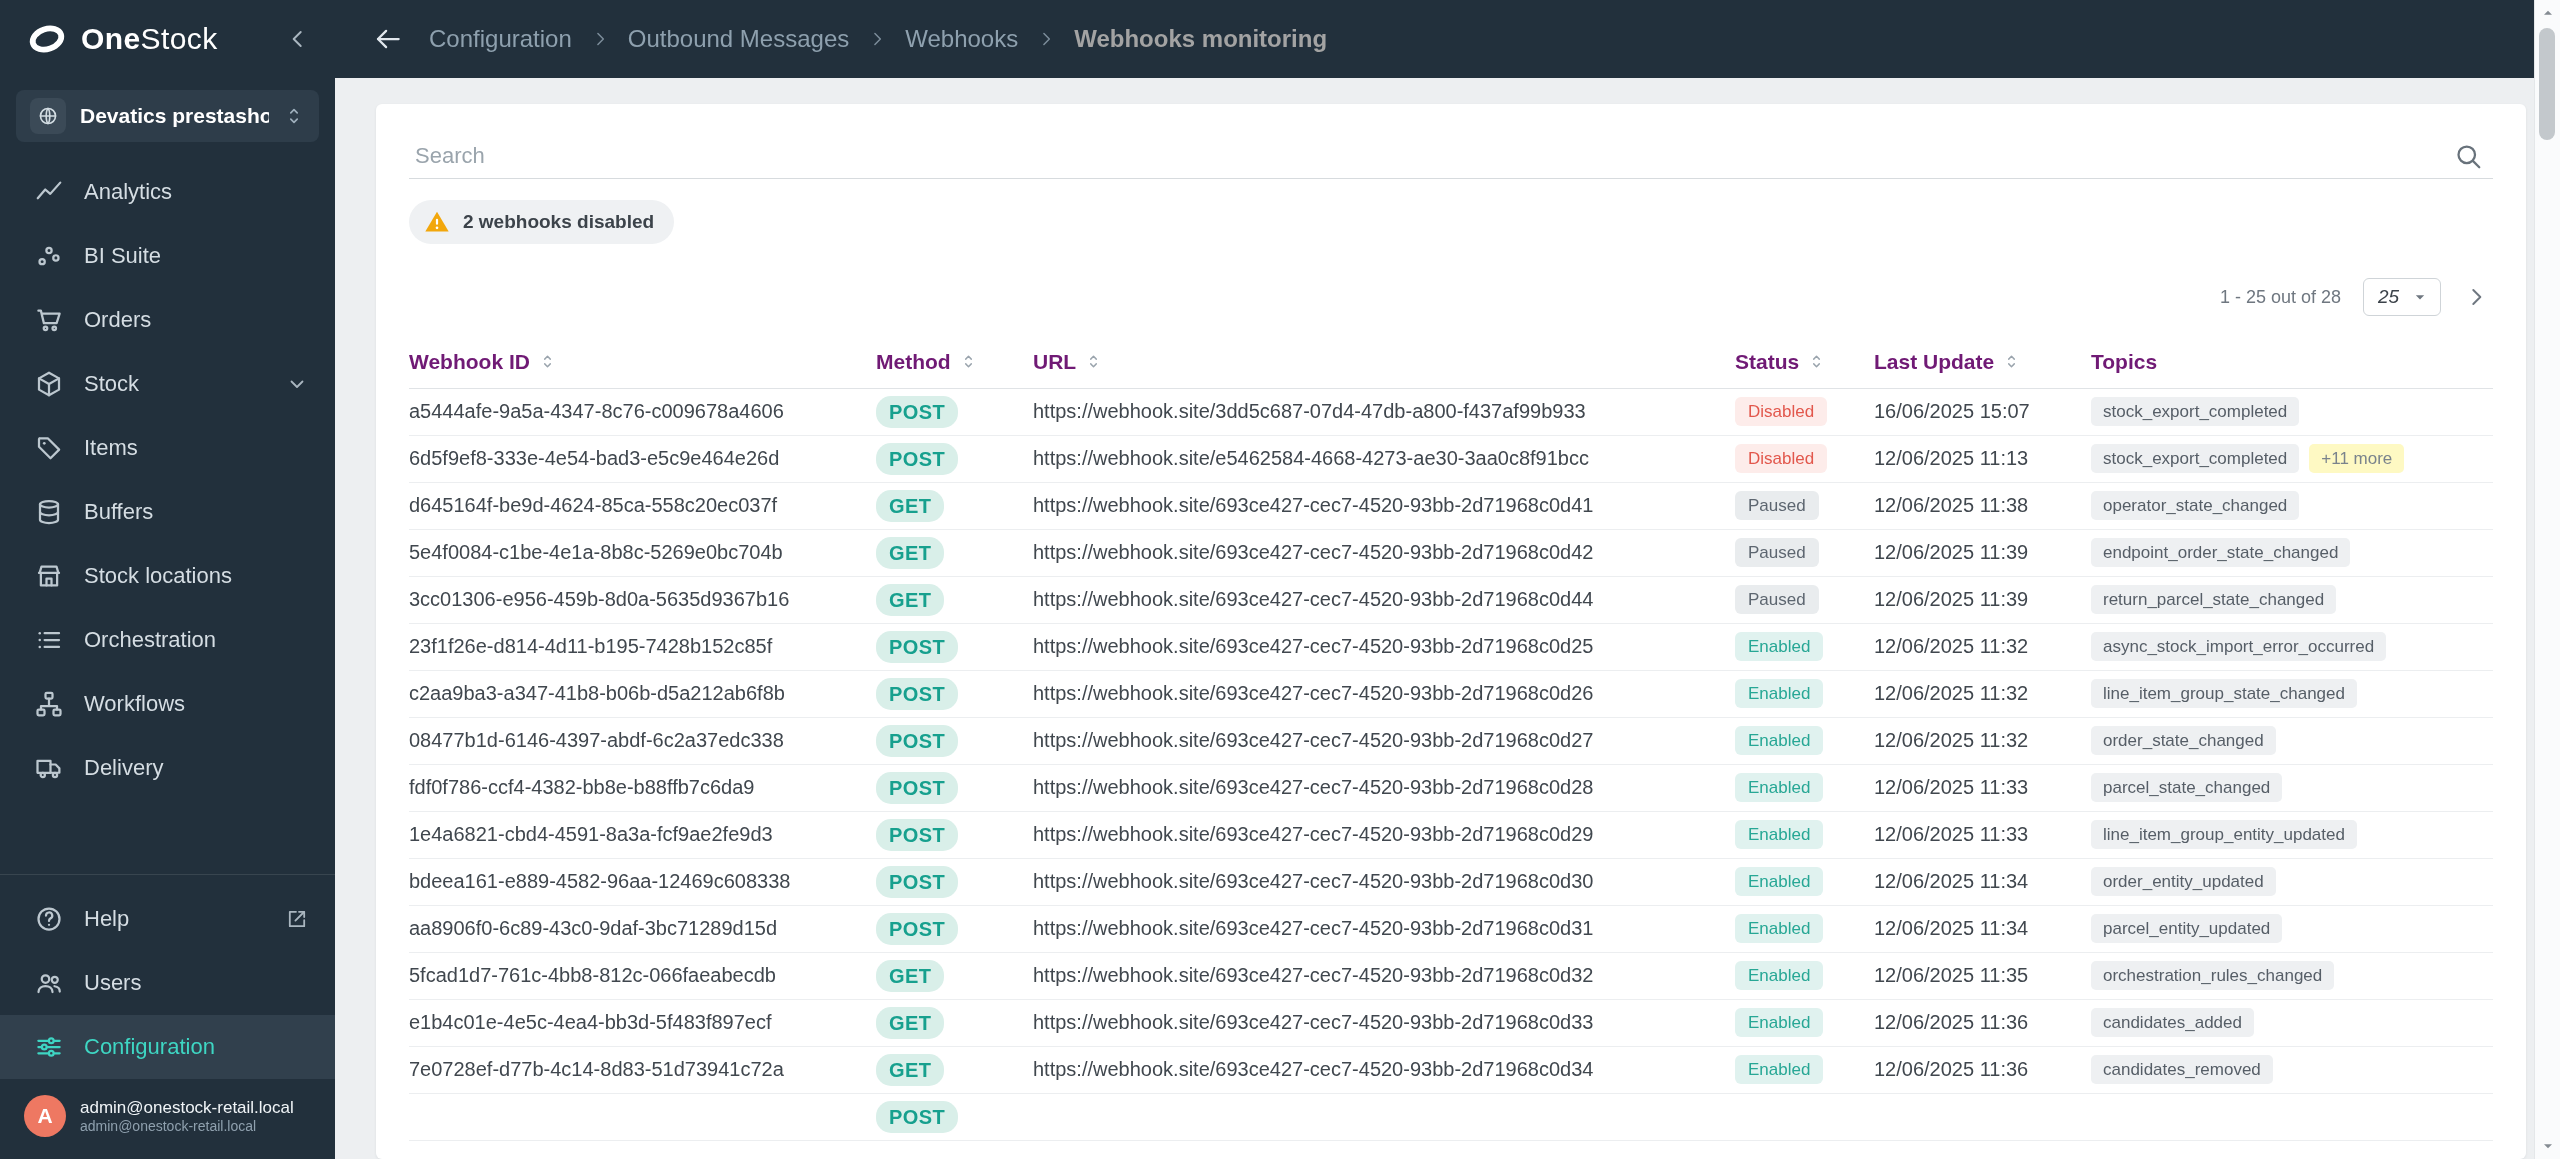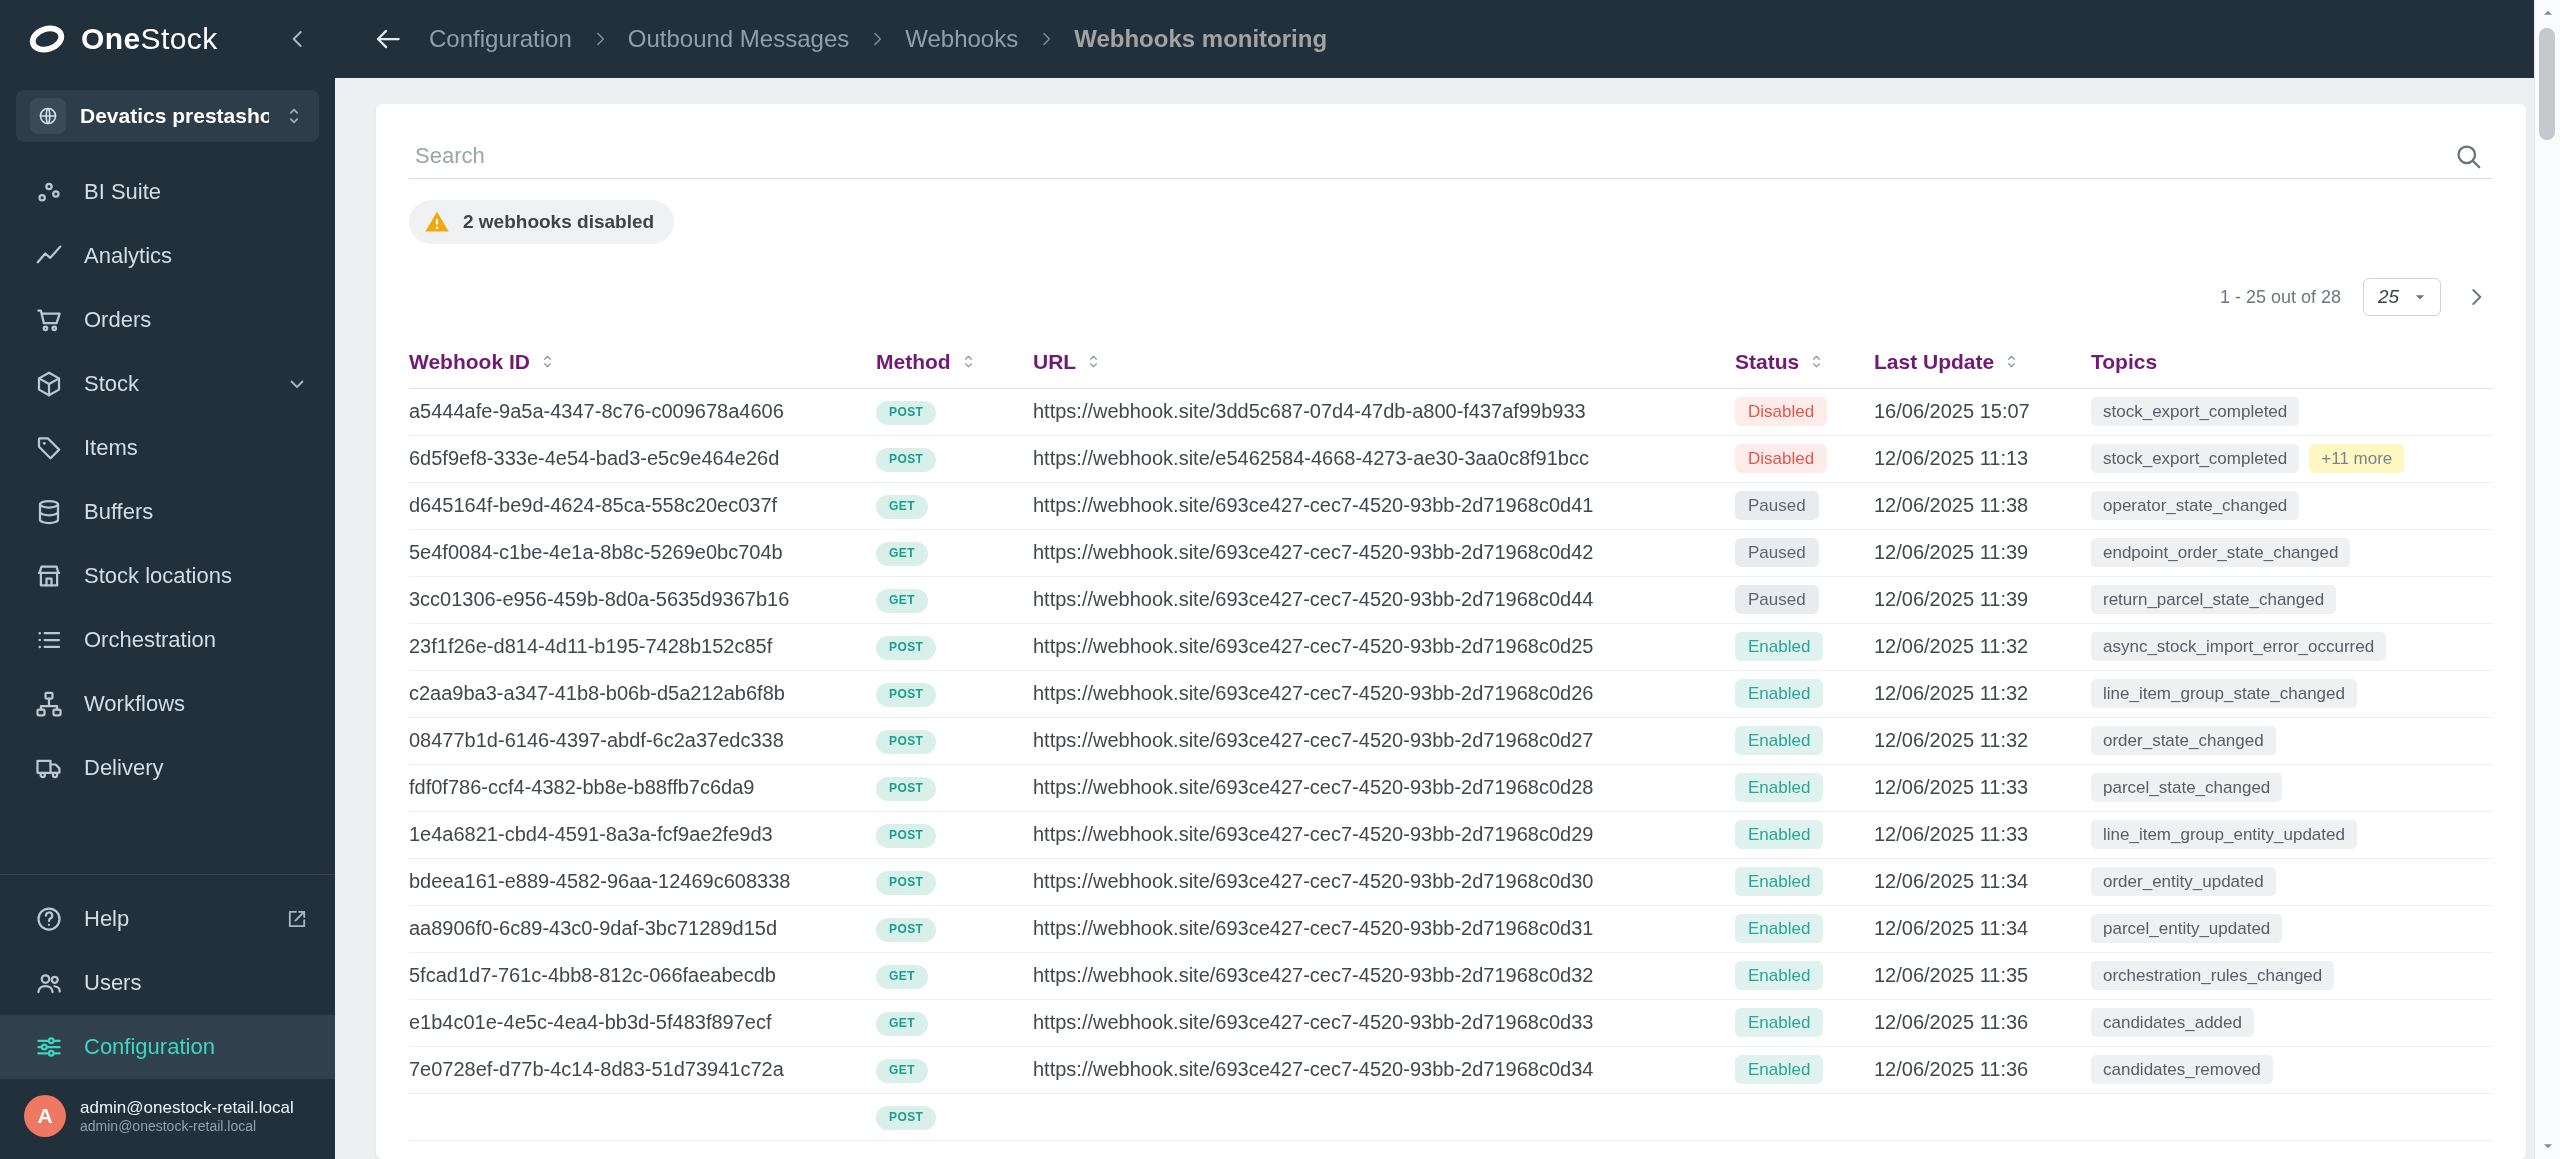--- a/index.html
+++ b/index.html
@@ -67,21 +67,21 @@
   .caret { width: 20px; height: 20px; color: #6f7780; }
   .next-btn { width: 26px; height: 26px; color: #6f7780; cursor: pointer; }
 
   .table { width: 100%; border-collapse: collapse; table-layout: fixed; }
   .table th { text-align: left; padding: 0 8px 0 0; height: 52px; border-bottom: 1px solid #e0e3e6; font-size: 21px; font-weight: 700; color: #701a75; cursor: pointer; }
   .th-wrap { display: inline-flex; align-items: center; gap: 8px; }
   .sort-icon { width: 19px; height: 19px; color: #9aa4ad; }
   .table td { height: 47px; padding: 0 10px 0 0; border-bottom: 1px solid #eceef0; font-size: 20px; color: #40474e; vertical-align: middle; white-space: nowrap; overflow: hidden; text-overflow: ellipsis; }
   .data-row { cursor: pointer; }
 
-  .pill { display: inline-block; padding: 5px 13px; border-radius: 15px; background: #d9efe9; color: #17a08e; font-size: 12px; font-weight: 700; letter-spacing: .4px; line-height: 1.1; }
+  .pill { display: inline-block; padding: 5px 13px; border-radius: 15px; background: #d9efe9; color: #17a08e; font-size: 20px; font-weight: 700; letter-spacing: .4px; line-height: 1.1; }
   .status { display: inline-block; padding: 5px 13px; border-radius: 6px; font-size: 17px; line-height: 1.15; }
   .status-disabled { background: #fdecea; color: #e2574c; }
   .status-paused { background: #e9ecee; color: #5d6670; }
   .status-enabled { background: #e0f2ef; color: #27a795; }
 
   .topic-chip { display: inline-block; background: #eef0f2; color: #565e67; font-size: 17px; padding: 5px 12px; border-radius: 5px; margin-right: 10px; line-height: 1.15; }
   .topic-more { background: #fef9c3; color: #7a838c; }
 
   
   .scrollbar { width: 26px; min-width: 26px; background: #fafbfc; border-left: 1px solid #e4e7e9; display: flex; flex-direction: column; align-items: center; }
@@ -127,34 +127,34 @@
             <polyline points="8.5 8.5 12 5 15.5 8.5"></polyline>
             <polyline points="8.5 15.5 12 19 15.5 15.5"></polyline>
           </svg>
         </span>
     </div>
 
     <nav class="nav">
         <div class="nav-item">
           <span class="icn nav-icon">
             <svg viewBox="0 0 24 24" fill="none" stroke="currentColor" stroke-width="1.8" stroke-linecap="round" stroke-linejoin="round">
+              <polyline points="3 17 9 10 13 13.5 21 4.5"></polyline>
+            </svg>
+          </span>
+          <span>Analytics</span>
+        </div>
+        <div class="nav-item">
+          <span class="icn nav-icon">
+            <svg viewBox="0 0 24 24" fill="none" stroke="currentColor" stroke-width="1.8" stroke-linecap="round" stroke-linejoin="round">
               <circle cx="6.5" cy="16.5" r="2.1"></circle>
               <circle cx="12" cy="7.5" r="2.1"></circle>
               <circle cx="17.5" cy="13.5" r="2.1"></circle>
             </svg>
           </span>
           <span>BI Suite</span>
-        </div>
-        <div class="nav-item">
-          <span class="icn nav-icon">
-            <svg viewBox="0 0 24 24" fill="none" stroke="currentColor" stroke-width="1.8" stroke-linecap="round" stroke-linejoin="round">
-              <polyline points="3 17 9 10 13 13.5 21 4.5"></polyline>
-            </svg>
-          </span>
-          <span>Analytics</span>
         </div>
         <div class="nav-item">
           <span class="icn nav-icon">
             <svg viewBox="0 0 24 24" fill="none" stroke="currentColor" stroke-width="1.8" stroke-linecap="round" stroke-linejoin="round">
               <path d="M3.5 4.5h2l2.4 10h10.2l2.4-7.6H6.4"></path>
               <circle cx="9.2" cy="18.6" r="1.4"></circle>
               <circle cx="16.2" cy="18.6" r="1.4"></circle>
             </svg>
           </span>
           <span>Orders</span>

